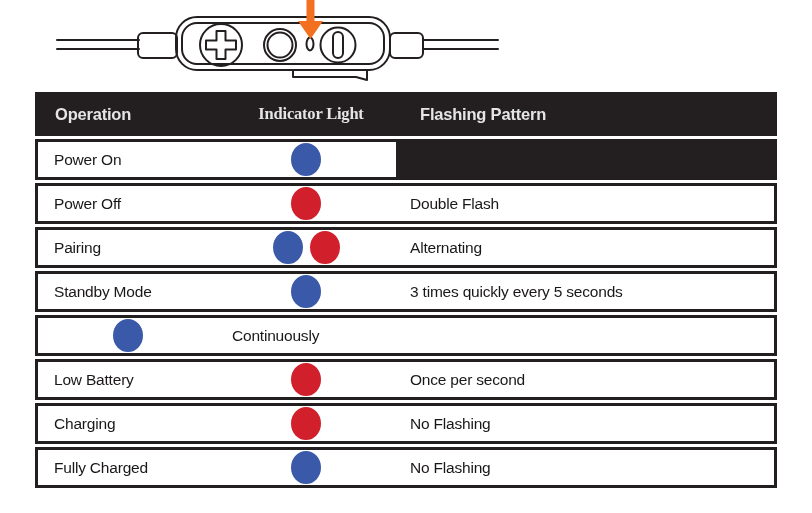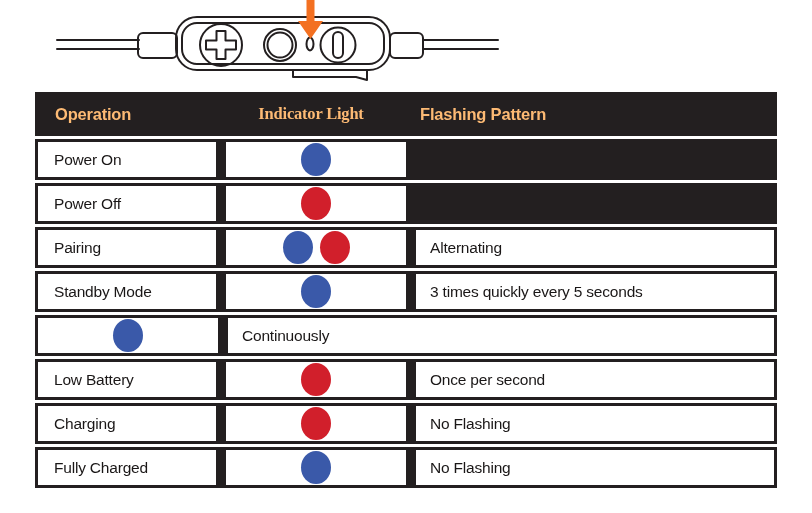--- a/index.html
+++ b/index.html
@@ -18,35 +18,35 @@
 
   .table-area {
     margin-left: 35px;
     width: 742px;
   }
   .thead {
     height: 44px;
     background: var(--ink, #231F20);
     display: flex;
     align-items: center;
-    color: #fdba74;
+    color: #e5e5e5;
     font-weight: bold;
     font-size: 16.5px;
     letter-spacing: -0.2px;
   }
   .th1 { width: 186px; padding-left: 20px; box-sizing: border-box; }
   .th2 { width: 180px; text-align: center; font-family: Liberation Serif, serif; }
   .th3 { flex: 1; padding-left: 19px; box-sizing: border-box; }
 
   .row {
     height: 41px;
     background: var(--ink, #231F20);
     padding: 3px;
     display: flex;
-    gap: 10px;
+    gap: 0;
     margin-top: 3px;
     box-sizing: border-box;
   }
   .cell {
     background: #ffffff;
     display: flex;
     align-items: center;
     font-size: 15.5px;
     letter-spacing: -0.2px;
     color: #1a1717;
@@ -127,20 +127,23 @@
         </div>
   </div>
 
   <div class="row">
     <div class="cell c1">
       <span>Power Off</span>
     </div>
     <div class="cell c2">
           <span class="dot" style="background: rgb(209, 31, 43);"></span>
         </div>
+    <div class="cell c3">
+      <span>Double Flash</span>
+    </div>
   </div>
 
   <div class="row">
     <div class="cell c1">
       <span>Pairing</span>
     </div>
     <div class="cell c2">
           <span class="dot" style="background: rgb(58, 89, 169);"></span>
           <span class="dot" style="background: rgb(209, 31, 43);"></span>
         </div>

